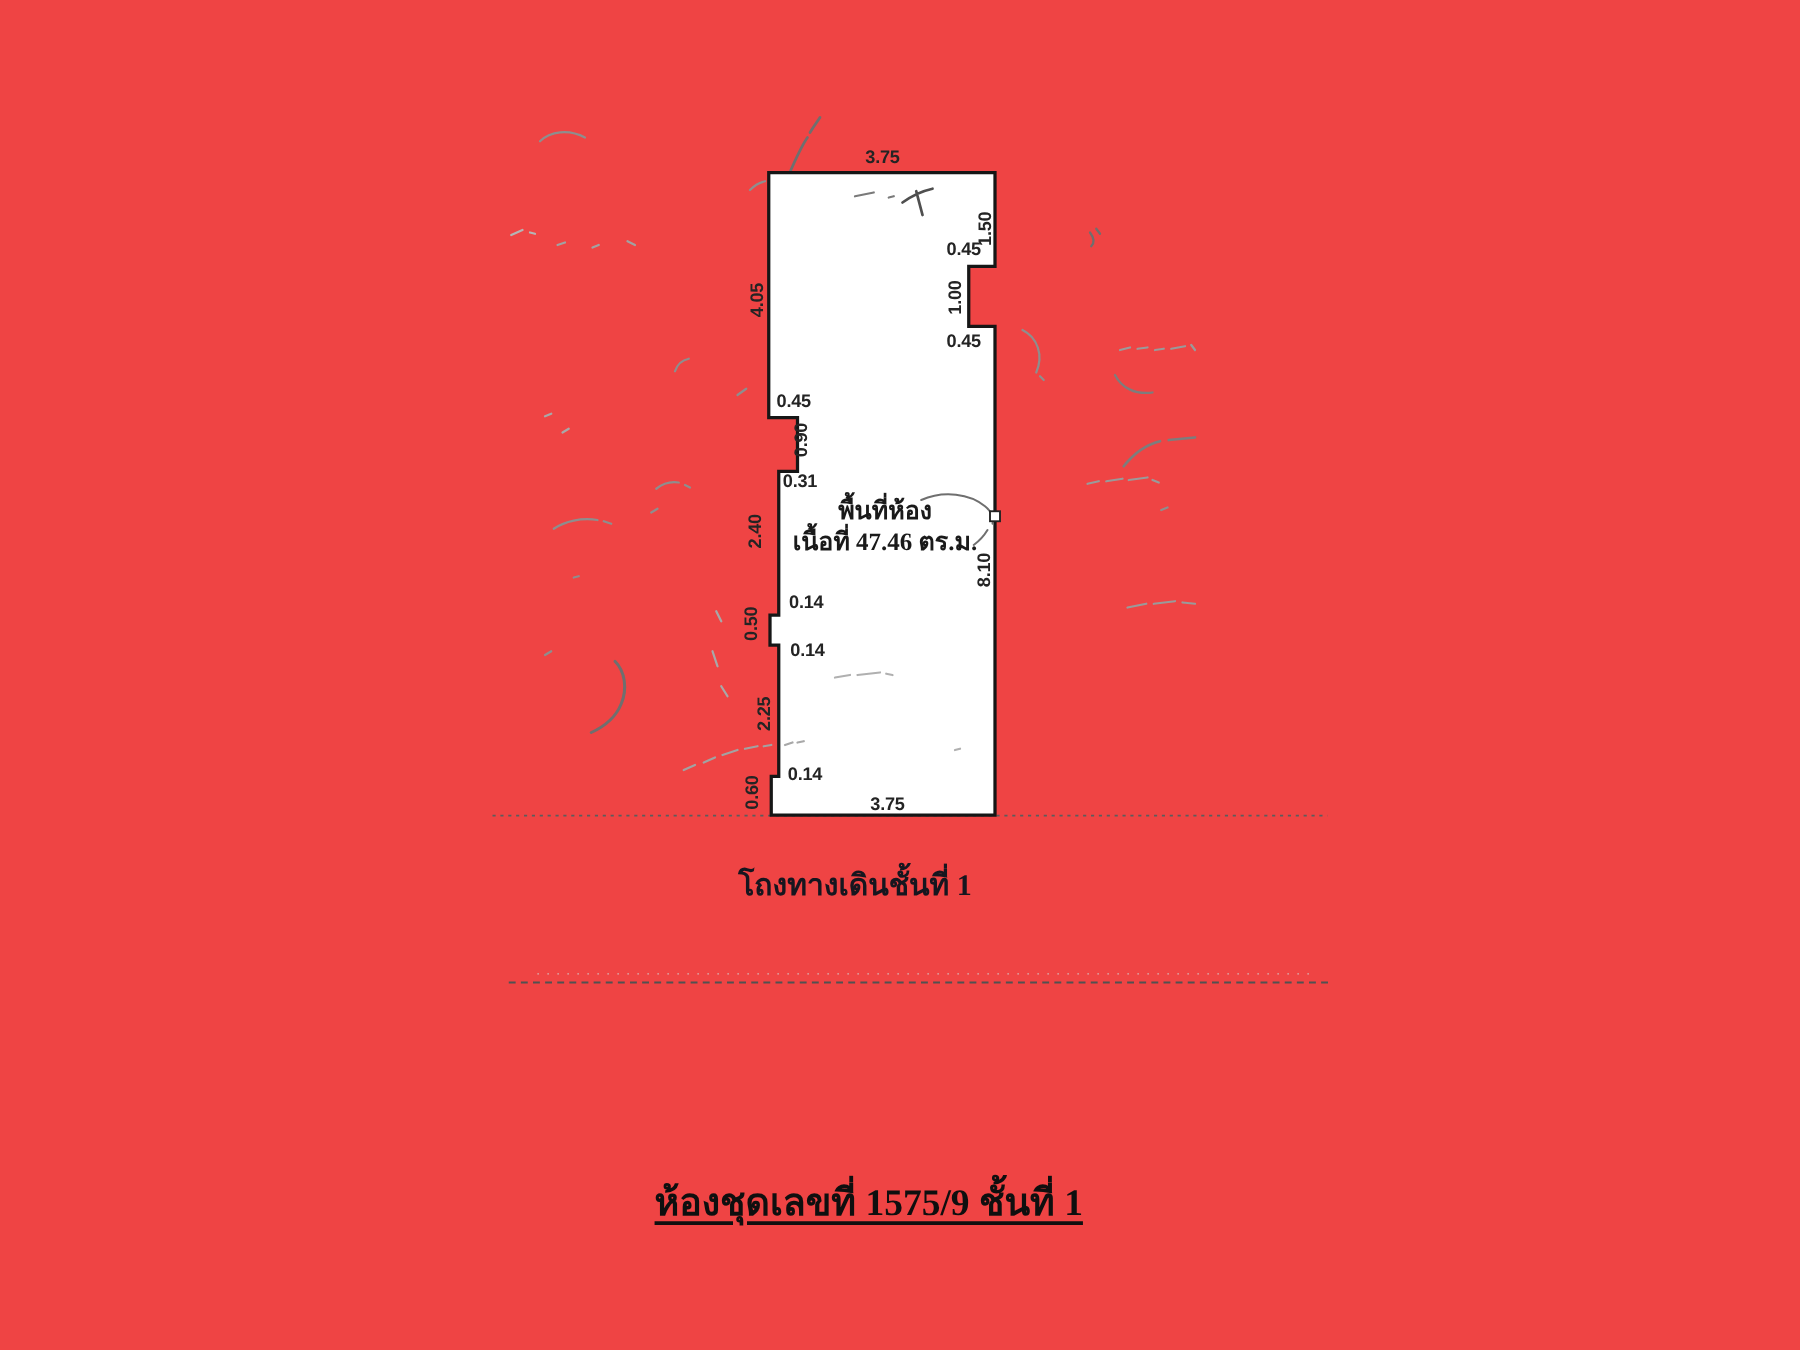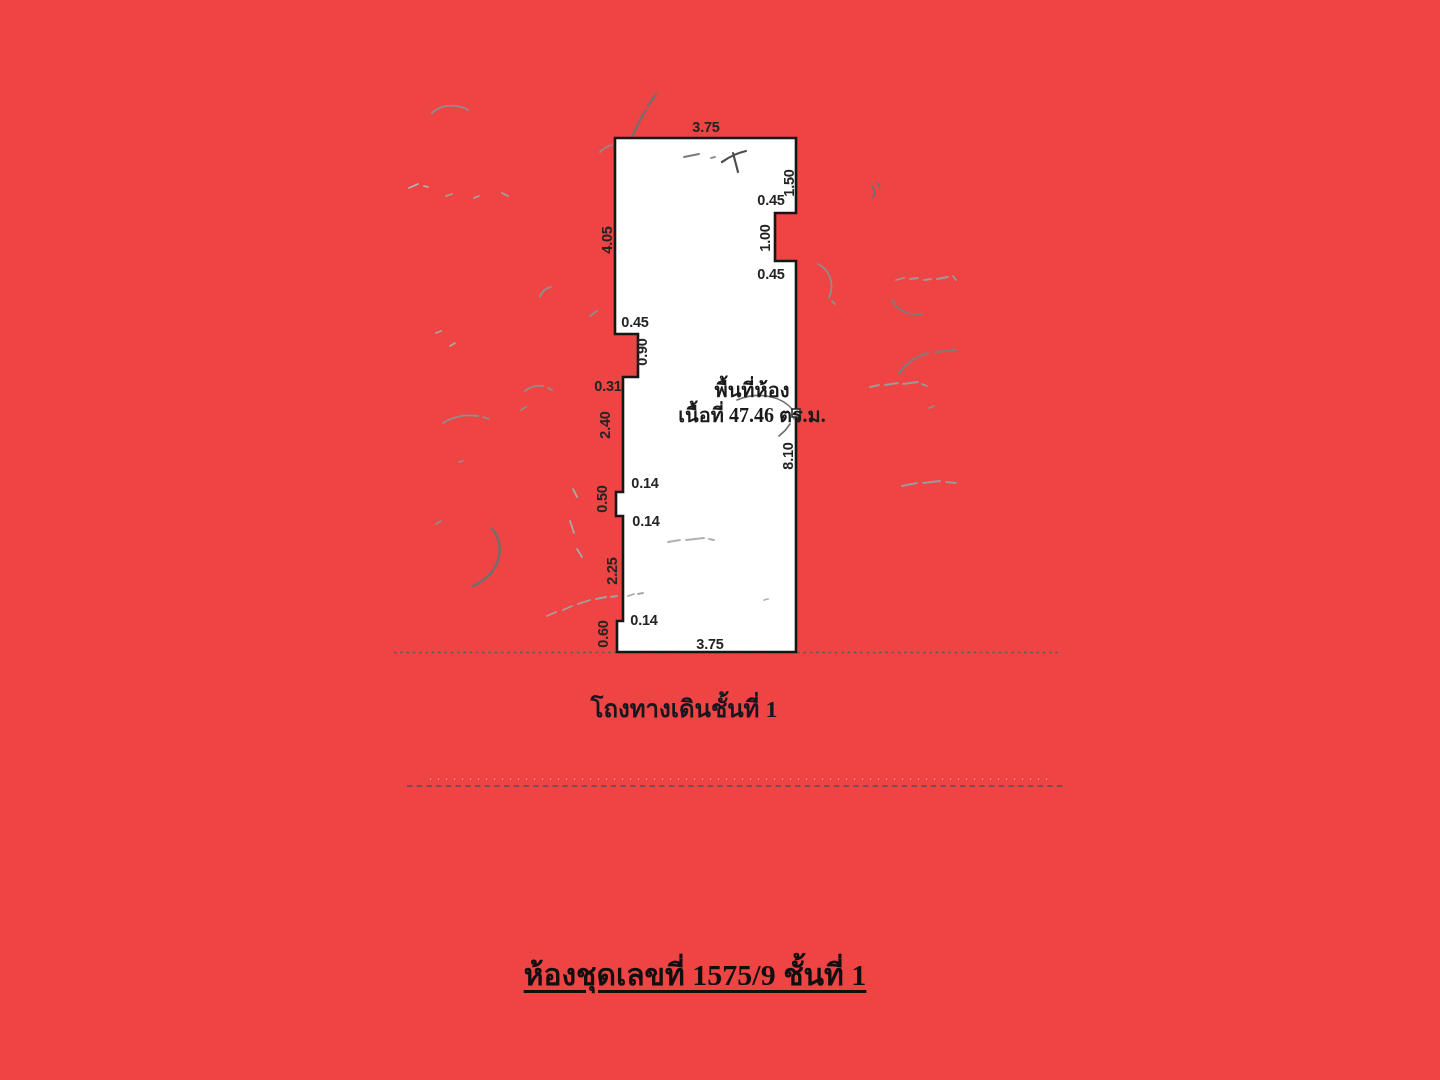--- a/index.html
+++ b/index.html
@@ -8,32 +8,32 @@
     overflow:hidden; font-family:"Liberation Serif",serif;
   }
   .plan-svg{position:absolute;left:0;top:0;width:1440px;height:1080px;}
   .dim{
     position:absolute; white-space:nowrap; color:#242424;
     font:600 14.5px/1 "Liberation Sans",sans-serif; letter-spacing:-0.2px;
     transform:translate(-50%,-50%);
   }
   .dim.v{transform:translate(-50%,-50%) rotate(-90deg);}
   .room-label{
-    position:absolute; left:708px; top:403px; transform:translate(-50%,-50%);
+    position:absolute; left:708px; top:422px; transform:translate(-50%,-50%);
     text-align:center; font:600 20px/1.25 "Liberation Serif",serif;
-    color:#1a1a1a; white-space:nowrap;margin-left:44px;
+    color:#1a1a1a; white-space:nowrap;
   }
   .corridor-label{
     position:absolute; left:684px; top:709px; transform:translate(-50%,-50%);
     font:600 24px/1.2 "Liberation Serif",serif; color:#16161f; white-space:nowrap;
   }
   .page-title{
     position:absolute; left:695px; top:963px; transform:translate(-50%,-50%);
     font:700 30px/1.2 "Liberation Serif",serif; color:#0f0f0f; white-space:nowrap;
-    text-decoration:underline; text-decoration-thickness:2.5px; text-underline-offset:5px;margin-top:12px;
+    text-decoration:underline; text-decoration-thickness:2.5px; text-underline-offset:5px;
   }
 </style>
 </head>
 <body>
 
 <div class="page">
 
   <svg class="plan-svg" viewBox="0 0 1440 1080">
 
     <g fill="none" stroke="#8e8e8e" stroke-width="1.8" stroke-linecap="round">
@@ -84,21 +84,21 @@
 
   <div class="dim h" style="left:706px;top:127px;">3.75</div>
   <div class="dim v" style="left:789px;top:183px;">1.50</div>
   <div class="dim h" style="left:771px;top:200px;">0.45</div>
   <div class="dim v" style="left:765px;top:238px;">1.00</div>
   <div class="dim h" style="left:771px;top:274px;">0.45</div>
   <div class="dim v" style="left:788px;top:456px;">8.10</div>
   <div class="dim v" style="left:607px;top:240px;">4.05</div>
   <div class="dim h" style="left:635px;top:322px;">0.45</div>
   <div class="dim v" style="left:642px;top:352px;">0.90</div>
-  <div class="dim h" style="left:608px;top:386px;">0.31</div>
+  <div class="dim h" style="left:640px;top:386px;">0.31</div>
   <div class="dim v" style="left:605px;top:425px;">2.40</div>
   <div class="dim h" style="left:645px;top:483px;">0.14</div>
   <div class="dim v" style="left:602px;top:499px;">0.50</div>
   <div class="dim h" style="left:646px;top:521px;">0.14</div>
   <div class="dim v" style="left:612px;top:571px;">2.25</div>
   <div class="dim h" style="left:644px;top:620px;">0.14</div>
   <div class="dim v" style="left:603px;top:634px;">0.60</div>
   <div class="dim h" style="left:710px;top:644px;">3.75</div>
 
   <div class="room-label">

